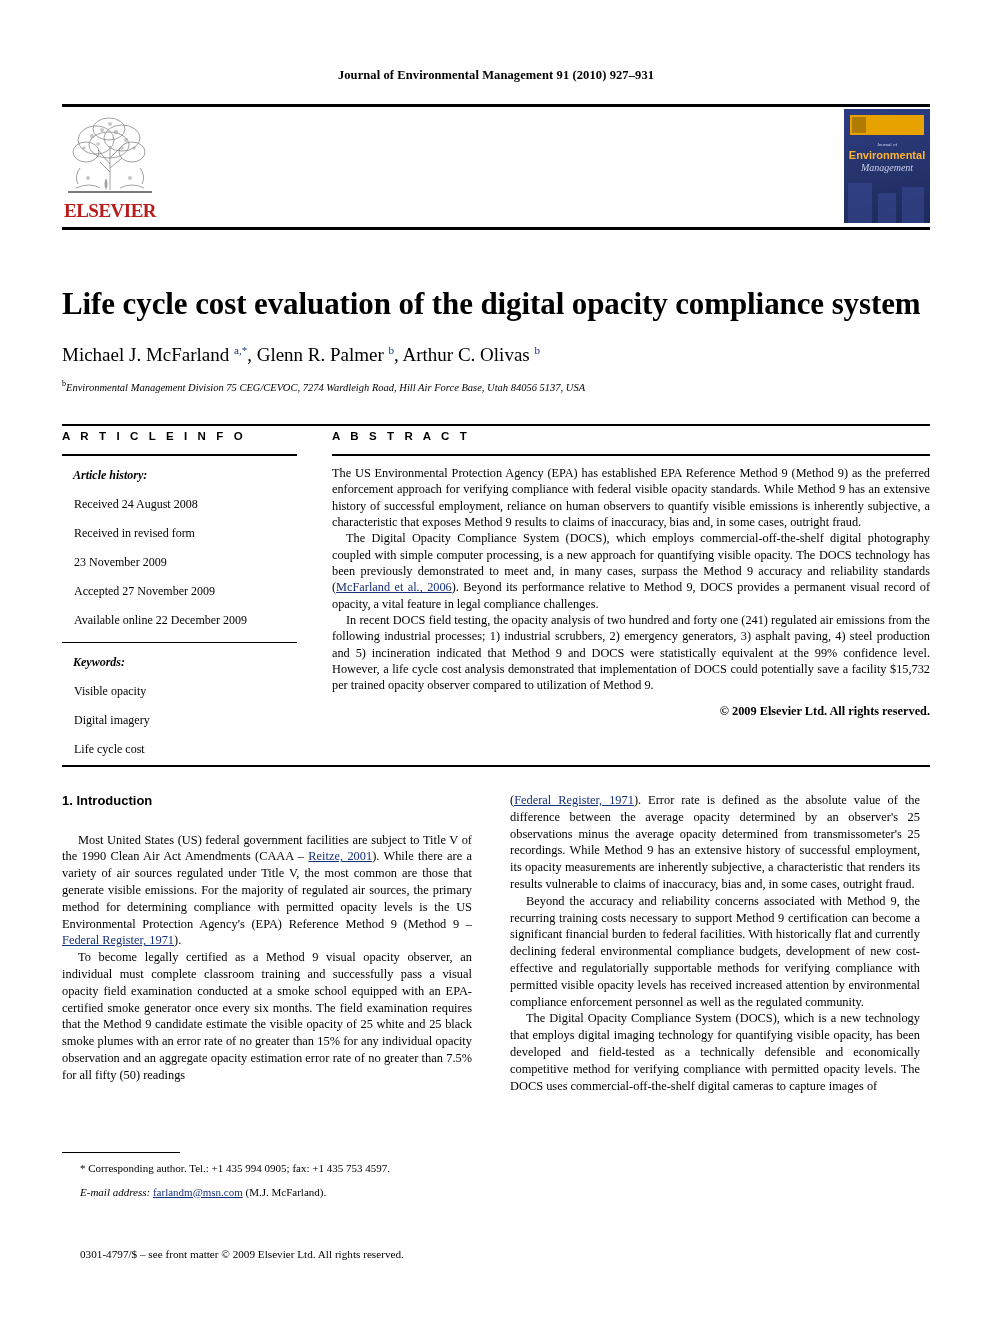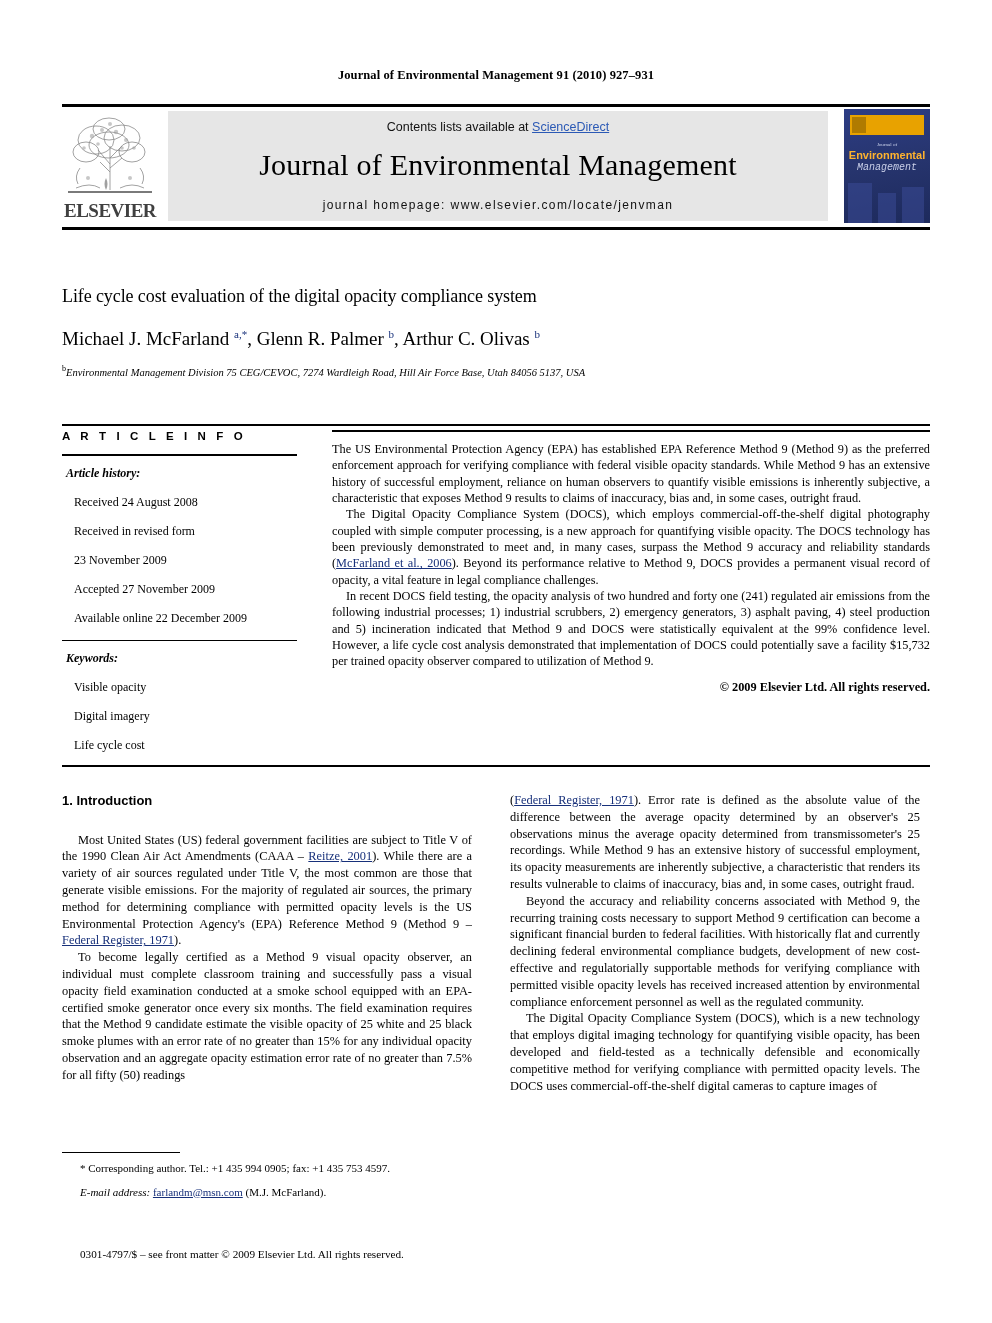--- a/index.html
+++ b/index.html
@@ -76,21 +76,21 @@
   .elsevier-word {
     position: absolute;
     top: 88px;
     left: 2px;
     width: 92px;
     text-align: left;
     font-family: "Liberation Serif", serif;
     font-size: 19px;
     font-weight: bold;
     letter-spacing: -0.5px;
-    color: #404040;
+    color: #b91c1c;
   }
   .grey-panel {
     position: absolute;
     top: 7px;
     left: 106px;
     width: 660px;
     height: 110px;
     background: #e6e6e6;
     text-align: center;
   }
@@ -166,41 +166,41 @@
   }
   .cover-mgmt {
     position: absolute;
     top: 53px;
     left: 0;
     width: 86px;
     text-align: center;
     font-size: 10px;
     font-style: italic;
     color: #c9cfe8;
-    font-family: Liberation Mono, monospace;
+    font-family: Liberation Serif, serif;
   }
   .cover-sky1, .cover-sky2, .cover-sky3 {
     position: absolute;
     background: #3a4a96;
     opacity: .55;
   }
   .cover-sky1 { top: 74px; left: 4px; width: 24px; height: 40px; }
   .cover-sky2 { top: 84px; left: 34px; width: 18px; height: 30px; }
   .cover-sky3 { top: 78px; left: 58px; width: 22px; height: 36px; }
 
   
   .title-block {
     position: absolute;
     top: 286px;
     left: 62px;
     width: 868px;
   }
   .paper-title {
-    font-size: 18px;
-    font-weight: normal;
+    font-size: 31px;
+    font-weight: bold;
     line-height: 1.18;
     margin: 0 0 20px 0;
     letter-spacing: -0.1px;
   }
   .authors {
     font-size: 19px;
     margin: 0 0 12px 0;
     line-height: 1.25;
   }
   .authors sup {
@@ -252,21 +252,21 @@
   }
   .divider-thin {
     height: 1px;
     background: #000;
     margin: 13px 0 9px 0;
   }
   .info-label {
     font-size: 12px;
     font-style: italic;
     font-weight: bold;
-    margin: 4px;
+    margin: 11px;
     line-height: 1.42;
   }
   .info-line {
     font-size: 12px;
     margin: 12px;
     line-height: 1.42;
   }
   .abs-para {
     font-size: 12.3px;
     line-height: 1.33;
@@ -393,27 +393,20 @@
               <circle cx="22" cy="66" r="2"></circle>
             <circle cx="64" cy="66" r="2"></circle>
           </g>
           <rect x="2" y="79" width="84" height="2" fill="#7a7a7a"></rect>
           <path d="M40 78 q3 -6 0 -12 q-3 6 0 12" fill="#a0a0a0"></path>
         </svg>
       </div>
       <div class="elsevier-word">ELSEVIER</div>
     </div>
 
-    <div class="grey-panel">
-      <div class="contents-line">
-        <span>Contents lists available at </span><a class="sd-link" href="#">ScienceDirect</a>
-      </div>
-      <div class="journal-title">Journal of Environmental Management</div>
-      <div class="homepage-line">journal homepage: www.elsevier.com/locate/jenvman</div>
-    </div>
 
     <div class="cover-thumb">
       <div class="cover-band"></div>
       <div class="cover-elsev"></div>
       <div class="cover-sky1"></div>
       <div class="cover-sky2"></div>
       <div class="cover-sky3"></div>
       <div class="cover-smalltitle">Journal of</div>
       <div class="cover-env">Environmental</div>
       <div class="cover-mgmt">Management</div>
@@ -442,20 +435,21 @@
     <p class="info-line">Accepted 27 November 2009</p>
     <p class="info-line">Available online 22 December 2009</p>
     <div class="divider-thin"></div>
     <p class="info-label">Keywords:</p>
     <p class="info-line">Visible opacity</p>
     <p class="info-line">Digital imagery</p>
     <p class="info-line">Life cycle cost</p>
   </div>
 
   <div class="col-abs">
+    <div class="sec-head">A B S T R A C T</div>
     <div class="divider"></div>
     <p class="abs-para">The US Environmental Protection Agency (EPA) has established EPA Reference Method 9 (Method 9) as the preferred enforcement approach for verifying compliance with federal visible opacity standards. While Method 9 has an extensive history of successful employment, reliance on human observers to quantify visible emissions is inherently subjective, a characteristic that exposes Method 9 results to claims of inaccuracy, bias and, in some cases, outright fraud.</p>
     <p class="abs-para"><span>The Digital Opacity Compliance System (DOCS), which employs commercial-off-the-shelf digital photography coupled with simple computer processing, is a new approach for quantifying visible opacity. The DOCS technology has been previously demonstrated to meet and, in many cases, surpass the Method 9 accuracy and reliability standards (</span><a class="link" href="#">McFarland et al., 2006</a><span>). Beyond its performance relative to Method 9, DOCS provides a permanent visual record of opacity, a vital feature in legal compliance challenges.</span></p>
     <p class="abs-para">In recent DOCS field testing, the opacity analysis of two hundred and forty one (241) regulated air emissions from the following industrial processes; 1) industrial scrubbers, 2) emergency generators, 3) asphalt paving, 4) steel production and 5) incineration indicated that Method 9 and DOCS were statistically equivalent at the 99% confidence level. However, a life cycle cost analysis demonstrated that implementation of DOCS could potentially save a facility $15,732 per trained opacity observer compared to utilization of Method 9.</p>
     <p class="abs-copy">© 2009 Elsevier Ltd. All rights reserved.</p>
   </div>
 
   <div class="rule-abs-end"></div>
 
   <div class="body-cols">

